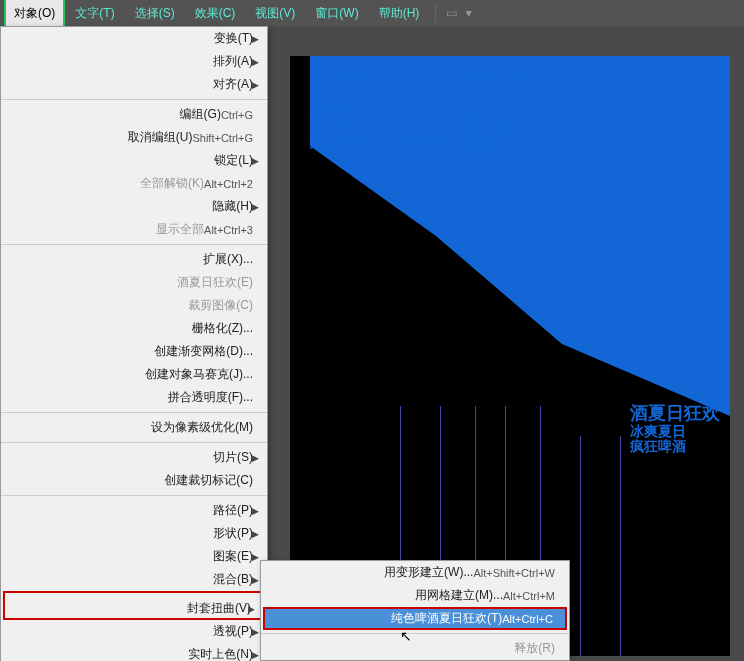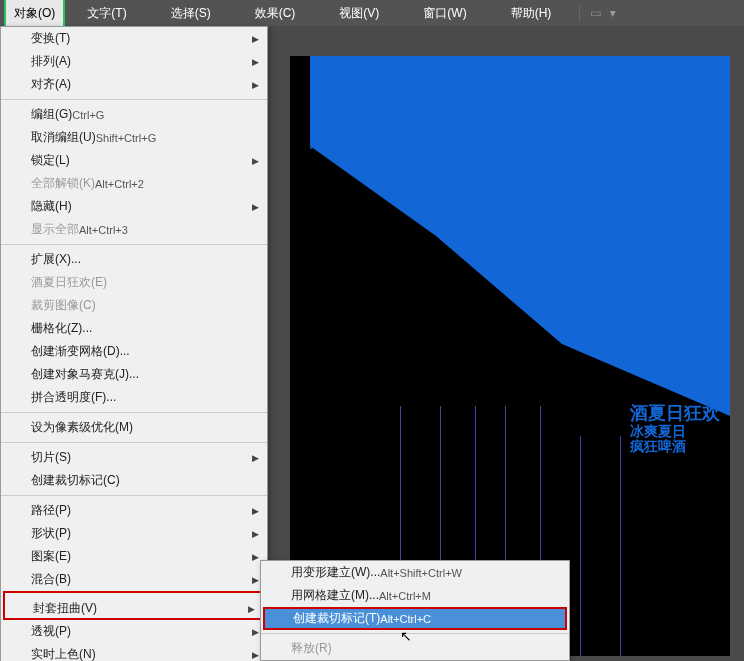--- a/index.html
+++ b/index.html
@@ -1,23 +1,23 @@
 <!DOCTYPE html>
 <html><head>
 <meta charset="utf-8">
 <style>
 * { margin: 0; padding: 0; box-sizing: border-box; font-family: "Microsoft YaHei", sans-serif; }
 body { width: 744px; height: 661px; background: #4a4a4a; overflow: hidden; position: relative; }
 .menubar { height: 26px; background: #535353; display: flex; align-items: center; padding: 0 4px; }
-.menu-item { color: #ffffff; font-size: 12px; padding: 4px 22px; cursor: pointer; }
+.menu-item { color: #5eead4; font-size: 12px; padding: 4px 10px; cursor: pointer; }
 .menu-item.active { background: #e8e8e8; color: #000; border: 2px solid #22c55e; padding: 19px 8px; }
 .menu-divider { width: 1px; height: 18px; background: #666; margin: 0 6px; }
 .menu-icon { color: #999; font-size: 12px; padding: 0 4px; }
 .dropdown { position: absolute; top: 26px; left: 0; width: 268px; background: #f0f0f0; border: 1px solid #999; box-shadow: 2px 2px 6px rgba(0,0,0,0.3); z-index: 10; }
-.dd-row { display: flex; justify-content: flex-start; align-items: center; padding: 3px 14px 3px 30px; font-size: 12px; color: #222; position: relative; min-height: 21px; }
+.dd-row { display: flex; justify-content: flex-end; align-items: center; padding: 3px 14px 3px 30px; font-size: 12px; color: #222; position: relative; min-height: 21px; }
 .dd-row.disabled { color: #999; }
 .dd-row .shortcut { color: #555; font-size: 11px; }
 .dd-row .arrow { position: absolute; right: 8px; font-size: 9px; color: #444; }
 .dd-sep { height: 1px; background: #ccc; margin: 3px 0; }
 .dd-row.boxed { border: 2px solid #c00; margin: 0 2px; padding: 7px 12px 1px 28px; }
 .submenu { position: absolute; left: 260px; top: 560px; width: 310px; background: #f0f0f0; border: 1px solid #999; box-shadow: 2px 2px 6px rgba(0,0,0,0.3); z-index: 11; }
 .submenu .dd-row.highlighted { background: #4a90d9; color: #fff; border: 2px solid #c00; margin: 0 2px; padding: 1px 12px 1px 28px; }
 .submenu .dd-row.highlighted .shortcut { color: #fff; }
 .canvas { position: absolute; top: 26px; left: 270px; right: 0; bottom: 0; background: #4a4a4a; }
 .artboard { position: absolute; top: 30px; left: 20px; width: 440px; height: 600px; background: #000; }
@@ -156,21 +156,21 @@
 <div class="submenu">
   <div class="dd-row">
       <span>用变形建立(W)...</span>
       <span class="shortcut">Alt+Shift+Ctrl+W</span>
     </div>
   <div class="dd-row">
       <span>用网格建立(M)...</span>
       <span class="shortcut">Alt+Ctrl+M</span>
     </div>
   <div class="dd-row highlighted">
-      <span>创建裁切标记(T)</span>
+      <span>纯色啤酒夏日狂欢(T)</span>
       <span class="shortcut">Alt+Ctrl+C</span>
     </div>
   <div class="dd-sep"></div>
   <div class="dd-row disabled">
       <span>释放(R)</span>
     </div>
 </div>
 
 <div class="cursor">↖</div>
 

